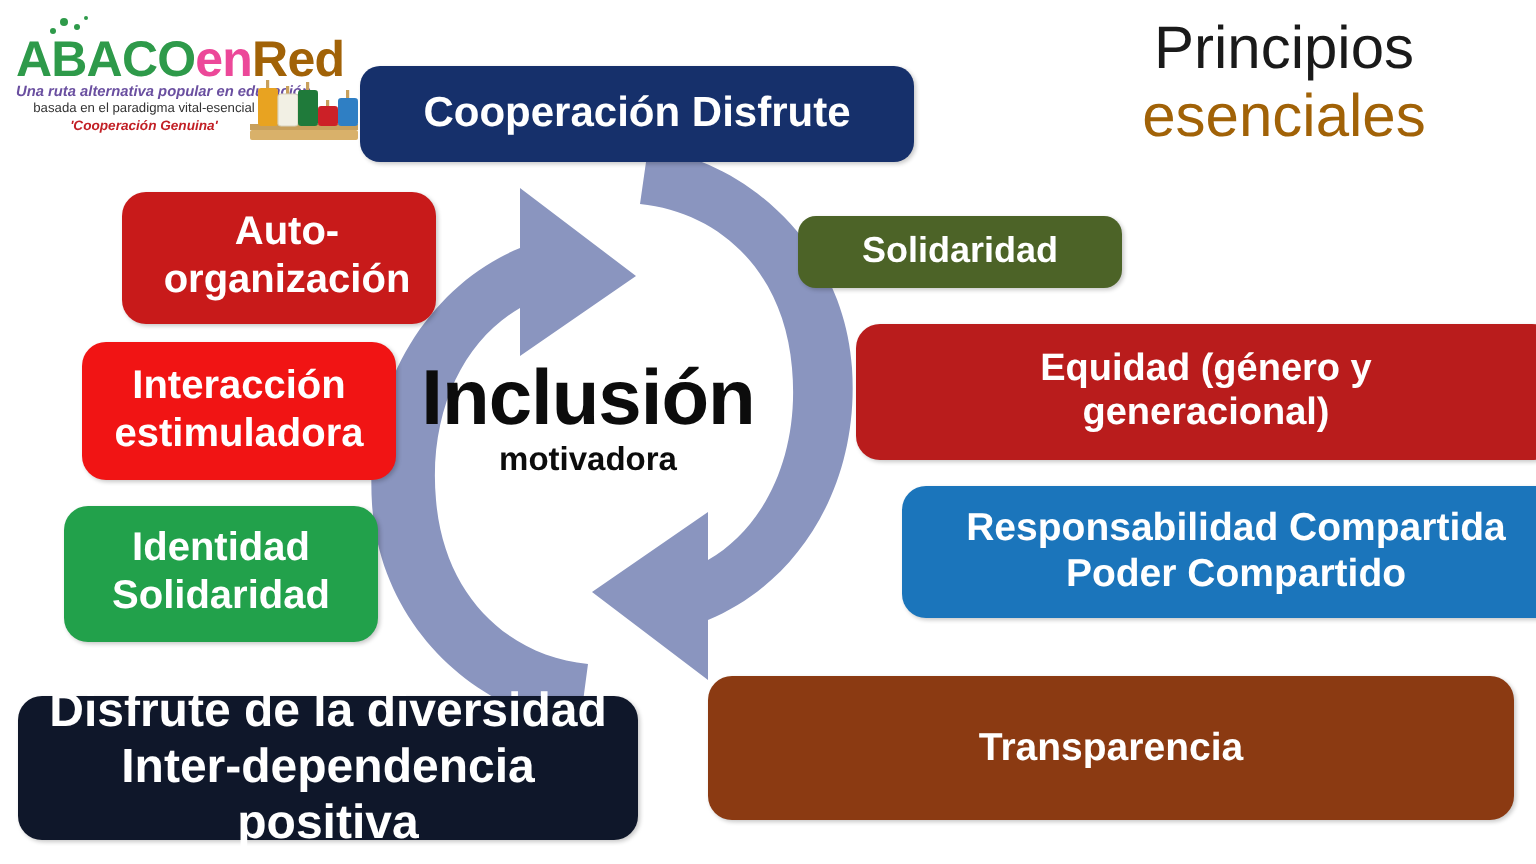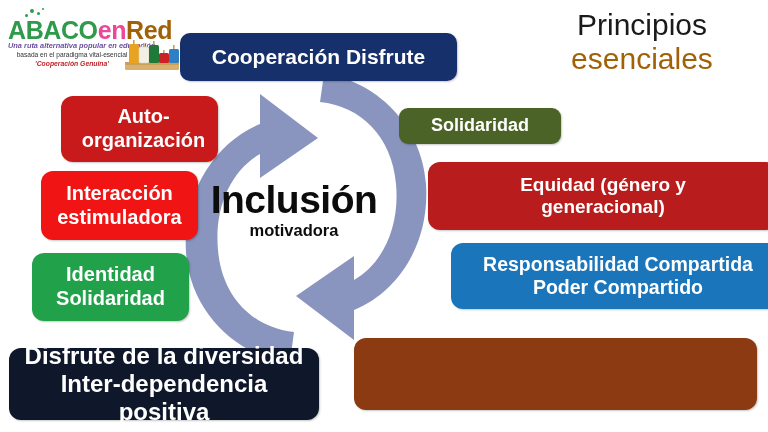--- a/index.html
+++ b/index.html
@@ -300,16 +300,17 @@
 
   <div class="pill" id="pill-responsab">
     <div>
       <span>Responsabilidad Compartida</span>
       <span>Poder Compartido</span>
     </div>
   </div>
 
   <div class="pill" id="pill-transparencia">
     <div>
+      <span>Transparencia</span>
     </div>
   </div>
 
 </div>
 
 </body></html>

